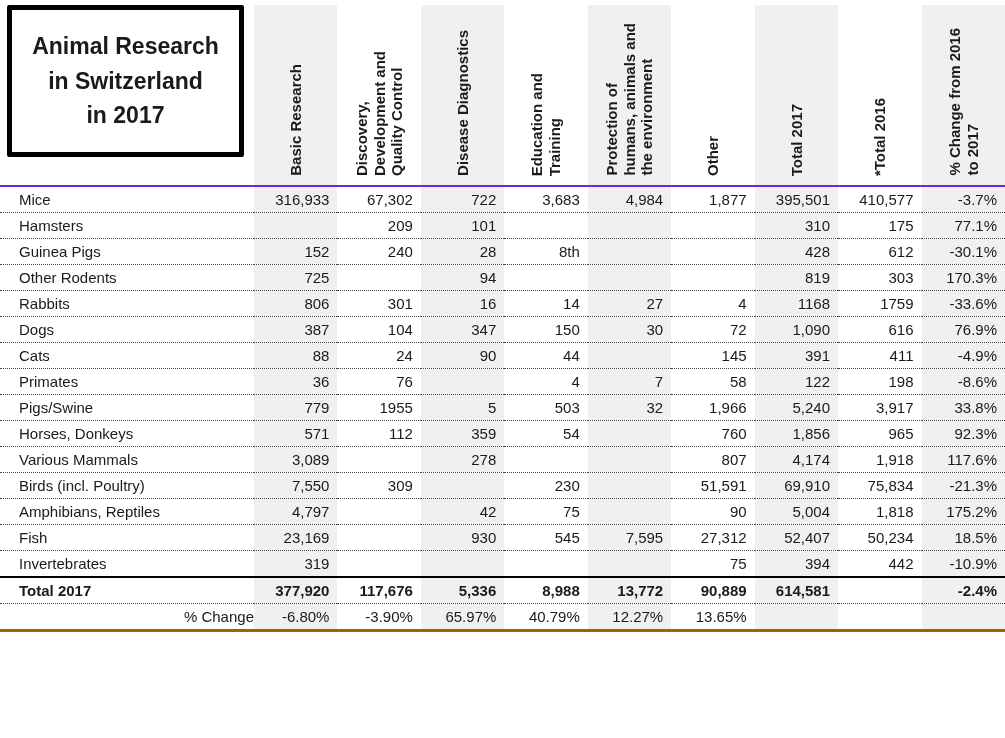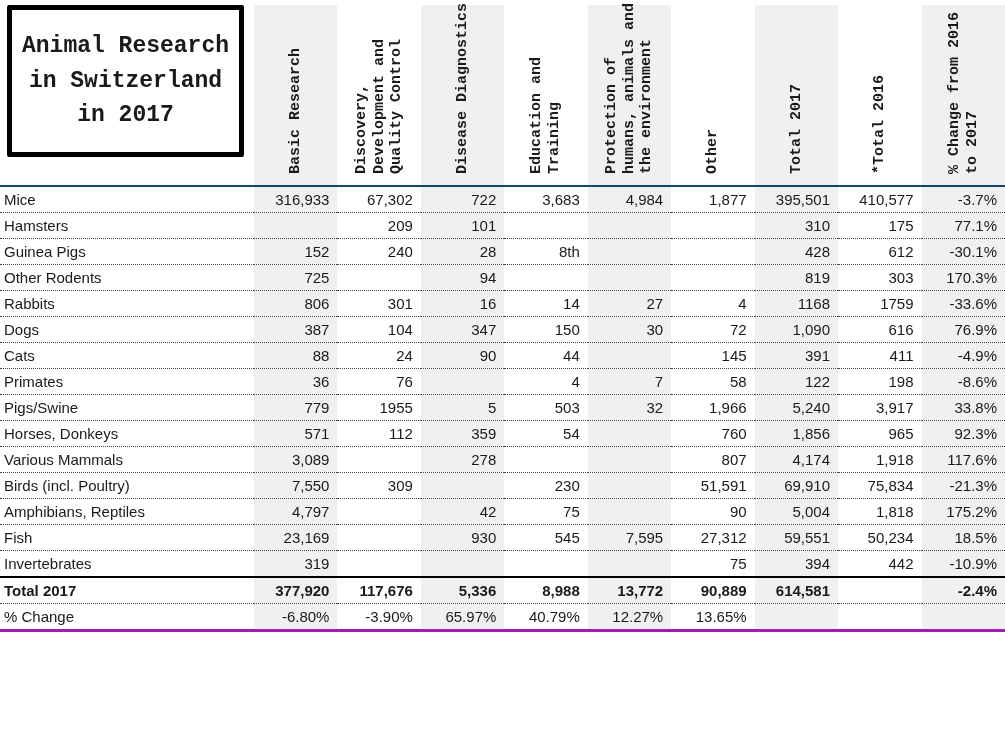--- a/index.html
+++ b/index.html
@@ -20,24 +20,23 @@
 
   
   tbody td:nth-child(even) { background: #f0f0f0; }
   thead th:nth-child(even) { background: linear-gradient(#ffffff 5px, #f0f0f0 5px); }
 
   thead th {
     height: 186px;
     padding: 0 0 6px 0;
     vertical-align: bottom;
     text-align: center;
-    border-bottom: 2px solid #0c4a6e;
+    border-bottom: 2px solid #6d28d9;
     font-weight: bold;
     font-size: 15px;
-    font-family: Liberation Mono, monospace;
   }
   thead th.title-cell { vertical-align: top; padding: 0; }
 
   .title-box {
     margin: 5px 10px 0 7px;
     height: 152px;
     border: 5px solid #000;
     border-radius: 2px;
     display: flex;
     align-items: center;
@@ -59,25 +58,25 @@
   }
 
   tbody td {
     height: 25px;
     padding: 0;
     font-size: 15px;
     line-height: 25px;
     border-bottom: 1px dotted #444;
     overflow: hidden;
   }
-  td.row-label { text-align: left; padding-left: 4px; }
+  td.row-label { text-align: left; padding-left: 19px; }
   td.num { text-align: right; padding-right: 8px; }
 
   tr.row-bold td { font-weight: bold; border-top: 2px solid #000; }
-  tbody tr:last-child td { border-bottom: 3px solid #a21caf; }
+  tbody tr:last-child td { border-bottom: 3px solid #a16207; text-align: right; }
 </style>
 </head>
 <body>
 
 <table class="data-table">
   <colgroup>
     <col class="label-col">
     <col>
       <col>
       <col>
@@ -270,21 +269,21 @@
     <td class="num">175.2%</td>
   </tr>
       <tr>
     <td class="row-label">Fish</td>
     <td class="num">23,169</td>
     <td class="num"></td>
     <td class="num">930</td>
     <td class="num">545</td>
     <td class="num">7,595</td>
     <td class="num">27,312</td>
-    <td class="num">59,551</td>
+    <td class="num">52,407</td>
     <td class="num">50,234</td>
     <td class="num">18.5%</td>
   </tr>
       <tr>
     <td class="row-label">Invertebrates</td>
     <td class="num">319</td>
     <td class="num"></td>
     <td class="num"></td>
     <td class="num"></td>
     <td class="num"></td>

